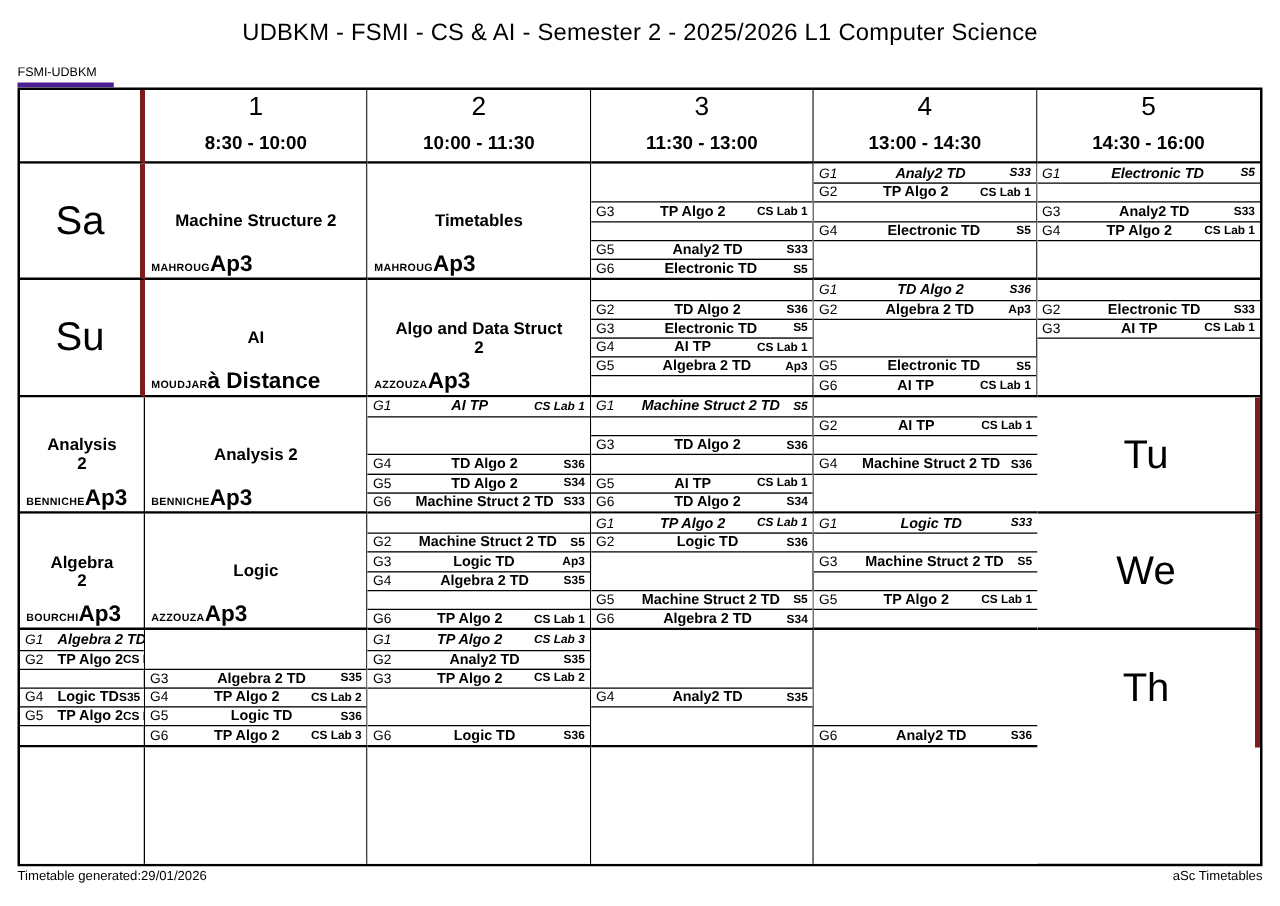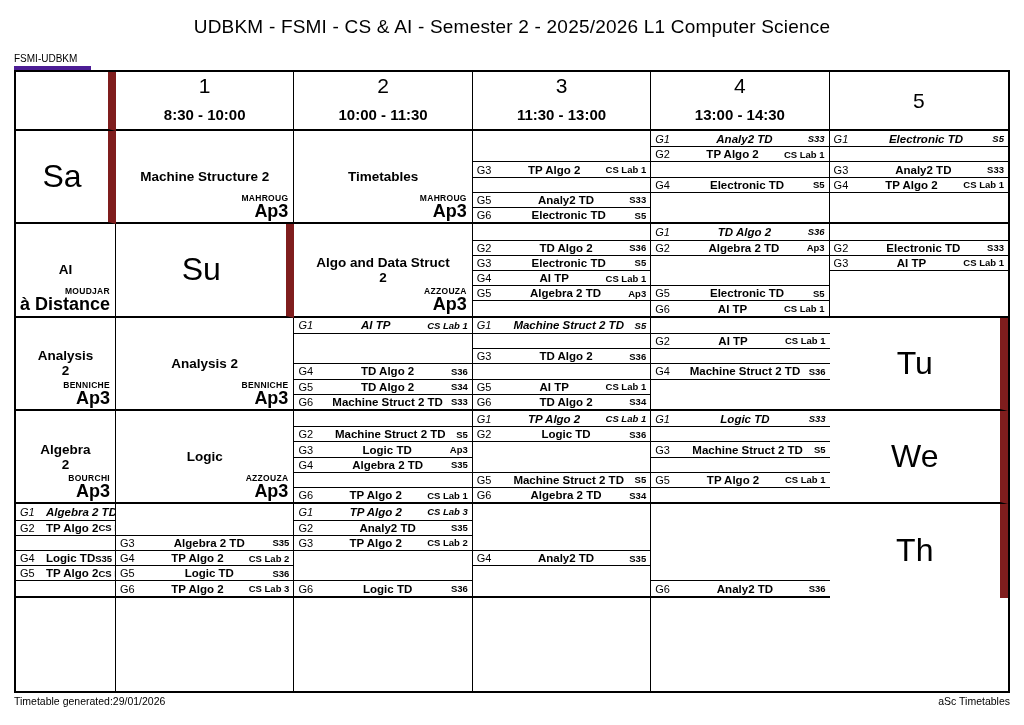--- a/index.html
+++ b/index.html
@@ -21,39 +21,39 @@
     position: absolute; left: 14px; top: 70px;
     width: 996px; height: 623px;
     border: 2px solid #000;
     display: grid;
     grid-template-columns: 100px repeat(5, 1fr);
     grid-template-rows: 59px repeat(6, 1fr);
     background: #fff;
   }
   .cell { position: relative; background: #fff; }
   .vr  { border-right: 1px solid #000; }
-  .vr2 { border-right: 8px solid #7f1d1d; }
+  .vr2 { border-right: 4px solid #7f1d1d; }
   .hb2 { border-bottom: 2px solid #000; }
 
   .head { display: flex; flex-direction: column; }
   .pnum  { flex: 1; display: flex; align-items: center; justify-content: center; font-size: 21px; }
   .ptime { flex: 1; display: flex; align-items: center; justify-content: center; font-size: 15px; font-weight: bold; }
 
   .day { display: flex; align-items: center; justify-content: center; }
   .daytext { font-size: 32px; }
 
   
   .lec-course {
     position: absolute; inset: 0;
     display: flex; align-items: center; justify-content: center;
     font-weight: bold; font-size: 13.5px; text-align: center; padding: 0 21px;
   }
   .lec-bottom {
     position: absolute; left: 5px; right: 5px; bottom: 3px;
-    display: flex; justify-content: flex-start; align-items: flex-end; flex-direction: column;
+    display: flex; justify-content: flex-start; align-items: flex-end;
   }
   .lec-teacher { font-size: 8.5px; font-weight: bold; letter-spacing: 0.3px; line-height: 1.2; }
   .lec-room    { font-size: 18px;  font-weight: bold; line-height: 0.9; white-space: nowrap; }
 
   
   .entry {
     position: absolute; left: 0; right: 0;
     height: calc(100% / 6 + 1px);
     border-top: 1px solid #000; border-bottom: 1px solid #000;
     display: flex; align-items: center;
@@ -90,20 +90,21 @@
     <div class="cell head vr hb2">
       <div class="pnum">3</div>
       <div class="ptime">11:30 - 13:00</div>
     </div>
     <div class="cell head vr hb2">
       <div class="pnum">4</div>
       <div class="ptime">13:00 - 14:30</div>
     </div>
     <div class="cell head hb2">
       <div class="pnum">5</div>
+      <div class="ptime">14:30 - 16:00</div>
     </div>
     <div class="cell day vr2 hb2">
       <span class="daytext">Sa</span>
     </div>
     <div class="cell period vr hb2">
       <div class="lec-course">Machine Structure 2</div>
       <div class="lec-bottom">
         <span class="lec-teacher">MAHROUG</span>
         <span class="lec-room">Ap3</span>
       </div>
@@ -159,29 +160,29 @@
         <span class="eg">G3</span>
         <span class="ec">Analy2 TD</span>
         <span class="er">S33</span>
       </div>
       <div class="entry" style="top: calc(50%);">
         <span class="eg">G4</span>
         <span class="ec">TP Algo 2</span>
         <span class="er">CS Lab 1</span>
       </div>
     </div>
+    <div class="cell day vr2 hb2">
+      <span class="daytext">Su</span>
+    </div>
     <div class="cell period vr hb2">
       <div class="lec-course">AI</div>
       <div class="lec-bottom">
         <span class="lec-teacher">MOUDJAR</span>
         <span class="lec-room">à Distance</span>
       </div>
-    </div>
-    <div class="cell day vr2 hb2">
-      <span class="daytext">Su</span>
     </div>
     <div class="cell period vr hb2">
       <div class="lec-course">Algo and Data Struct 2</div>
       <div class="lec-bottom">
         <span class="lec-teacher">AZZOUZA</span>
         <span class="lec-room">Ap3</span>
       </div>
     </div>
     <div class="cell period vr hb2">
       <div class="entry" style="top: calc(16.6667%);">

